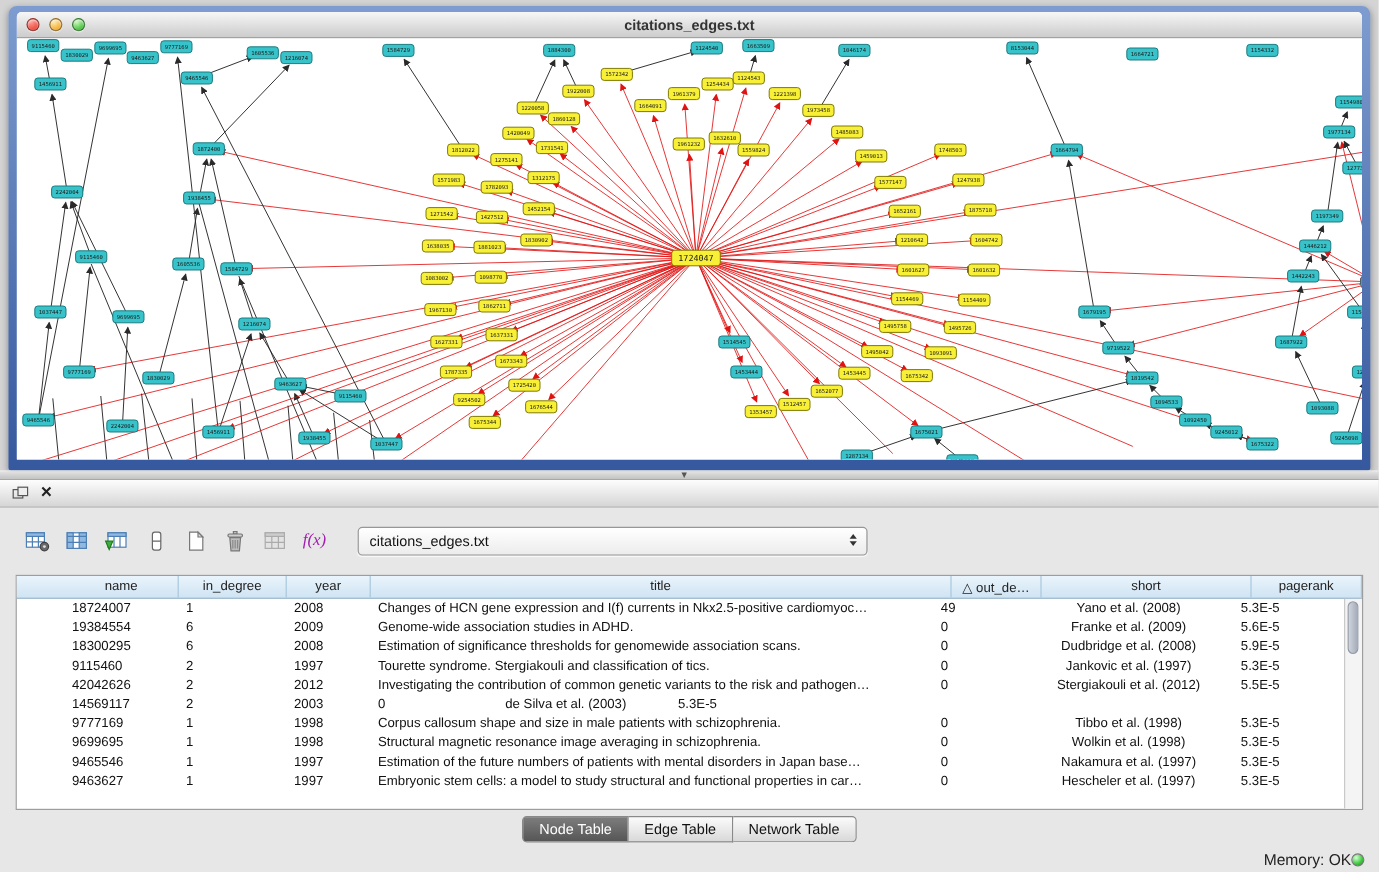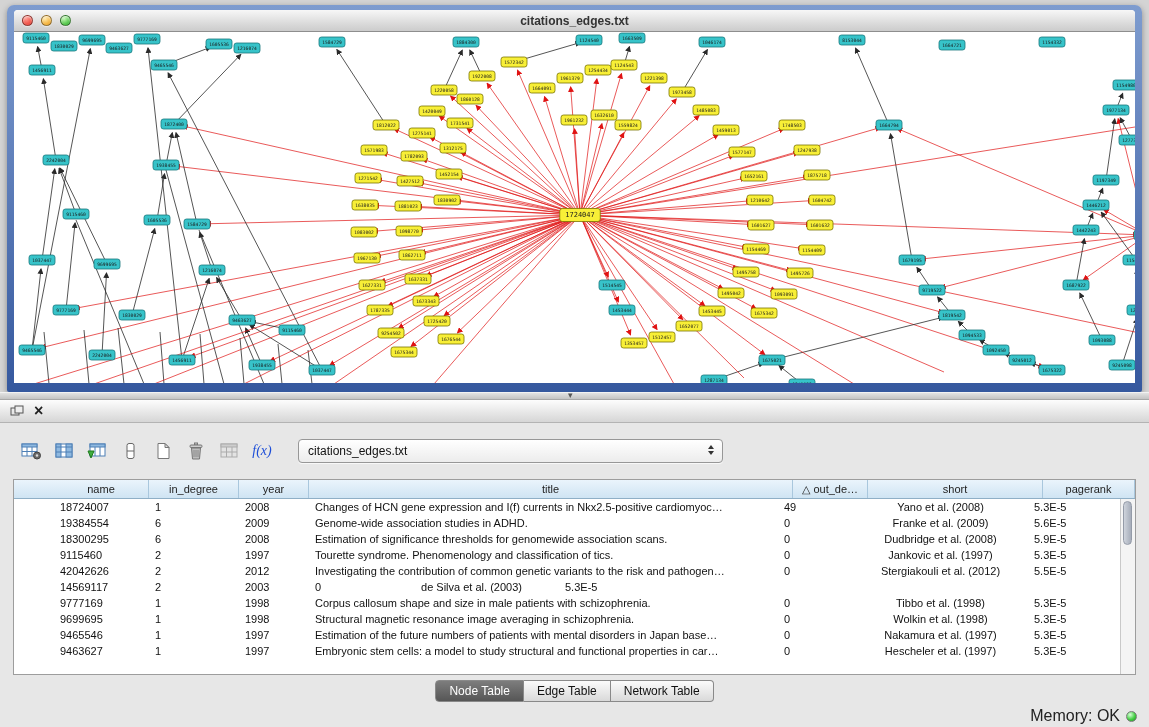--- a/index.html
+++ b/index.html
@@ -31,21 +31,21 @@
   
   .table-panel{position:absolute;left:0;top:399px;width:1149px;height:328px;background:#e7e7e7;border-top:1px solid #a8a8a8;box-sizing:border-box;}
   .panel-header{height:22px;background:linear-gradient(#fdfdfd,#d6d6d6);border-bottom:1px solid #b3b3b3;
     display:flex;align-items:center;padding:0 10px;font-size:12px;color:#333;}
   .panel-header .ph-title{flex:1;}
   .panel-header .ph-icons{display:flex;align-items:center;gap:10px;}
   .ph-close{font-size:16px;font-weight:bold;color:#222;line-height:14px;cursor:default;}
 
   .toolbar{height:56px;display:flex;align-items:center;padding:0 16px;}
   .tool-btn{width:30px;height:28px;display:flex;align-items:center;justify-content:center;margin-right:3px;border-radius:3px;}
-  .fx{font-family:"Liberation Serif",serif;font-style:italic;font-size:14px;color:#1d4ed8;}
+  .fx{font-family:"Liberation Serif",serif;font-style:italic;font-size:14px;color:#a21caf;}
   .combo{width:392px;height:22px;margin-left:18px;border:1px solid #979797;border-radius:4px;
     background:linear-gradient(#ffffff,#ececec);display:flex;align-items:center;padding:0 22px 0 9px;
     position:relative;font-size:12px;color:#111;box-shadow:0 1px 1px rgba(255,255,255,.8);}
   .combo-arrows{position:absolute;right:8px;top:5px;display:flex;flex-direction:column;gap:2px;}
   .arr-up{width:0;height:0;border-left:3.5px solid transparent;border-right:3.5px solid transparent;border-bottom:4px solid #333;}
   .arr-down{width:0;height:0;border-left:3.5px solid transparent;border-right:3.5px solid transparent;border-top:4px solid #333;}
 
   .table-box{margin:0 13px;height:196px;background:#fff;border:1px solid #9d9d9d;position:relative;
     display:flex;flex-direction:column;box-sizing:border-box;}
   .header-row{display:flex;height:18px;flex:none;background:linear-gradient(#eaf4fc,#cfe4f3);
@@ -69,21 +69,21 @@
     background:linear-gradient(to right,#cfd4dc,#a6adba);border:1px solid #949ba8;box-sizing:border-box;}
 
   .tabs-bar{height:32px;display:flex;justify-content:center;align-items:center;}
   .tab{height:20px;line-height:20px;padding:0 13px;font-size:12px;border:1px solid #898989;border-left:none;
     background:linear-gradient(#fbfbfb,#d9d9d9);color:#111;}
   .tab:first-child{border-left:1px solid #898989;border-radius:4px 0 0 4px;}
   .tab:last-child{border-radius:0 4px 4px 0;}
   .tab.active{background:linear-gradient(#7d7d7d,#565656);color:#fff;}
 
   .status-bar{position:absolute;left:7px;right:0;bottom:0;height:22px;display:flex;justify-content:flex-end;
-    align-items:center;padding:0 12px;gap:6px;font-size:16px;color:#222;}
+    align-items:center;padding:0 12px;font-size:13px;color:#222;}
   .mem-dot{width:11px;height:11px;border-radius:50%;border:1px solid #7a7a7a;box-sizing:border-box;
     background:radial-gradient(circle at 35% 30%, #d9ffd9,#46cf46 55%,#1c8f1c);}
 </style>
 </head>
 <body>
 
 <div id="desktop">
 
   <div class="graph-window">
     <div class="window-inner">
@@ -633,21 +633,21 @@
               <div class="td c2">2008</div>
               <div class="td c3">Estimation of significance thresholds for genomewide association scans.</div>
               <div class="td c4">0</div>
               <div class="td c5">Dudbridge et al. (2008)</div>
               <div class="td c6">5.9E-5</div>
             </div>
             <div class="tr">
               <div class="td c0">9115460</div>
               <div class="td c1">2</div>
               <div class="td c2">1997</div>
-              <div class="td c3">Tourette syndrome. Phenomenology and classification of tics.</div>
+              <div class="td c3">Tourette syndrome. Stergiakouli and classification of tics.</div>
               <div class="td c4">0</div>
               <div class="td c5">Jankovic et al. (1997)</div>
               <div class="td c6">5.3E-5</div>
             </div>
             <div class="tr">
               <div class="td c0">42042626</div>
               <div class="td c1">2</div>
               <div class="td c2">2012</div>
               <div class="td c3">Investigating the contribution of common genetic variants to the risk and pathogen…</div>
               <div class="td c4">0</div>

